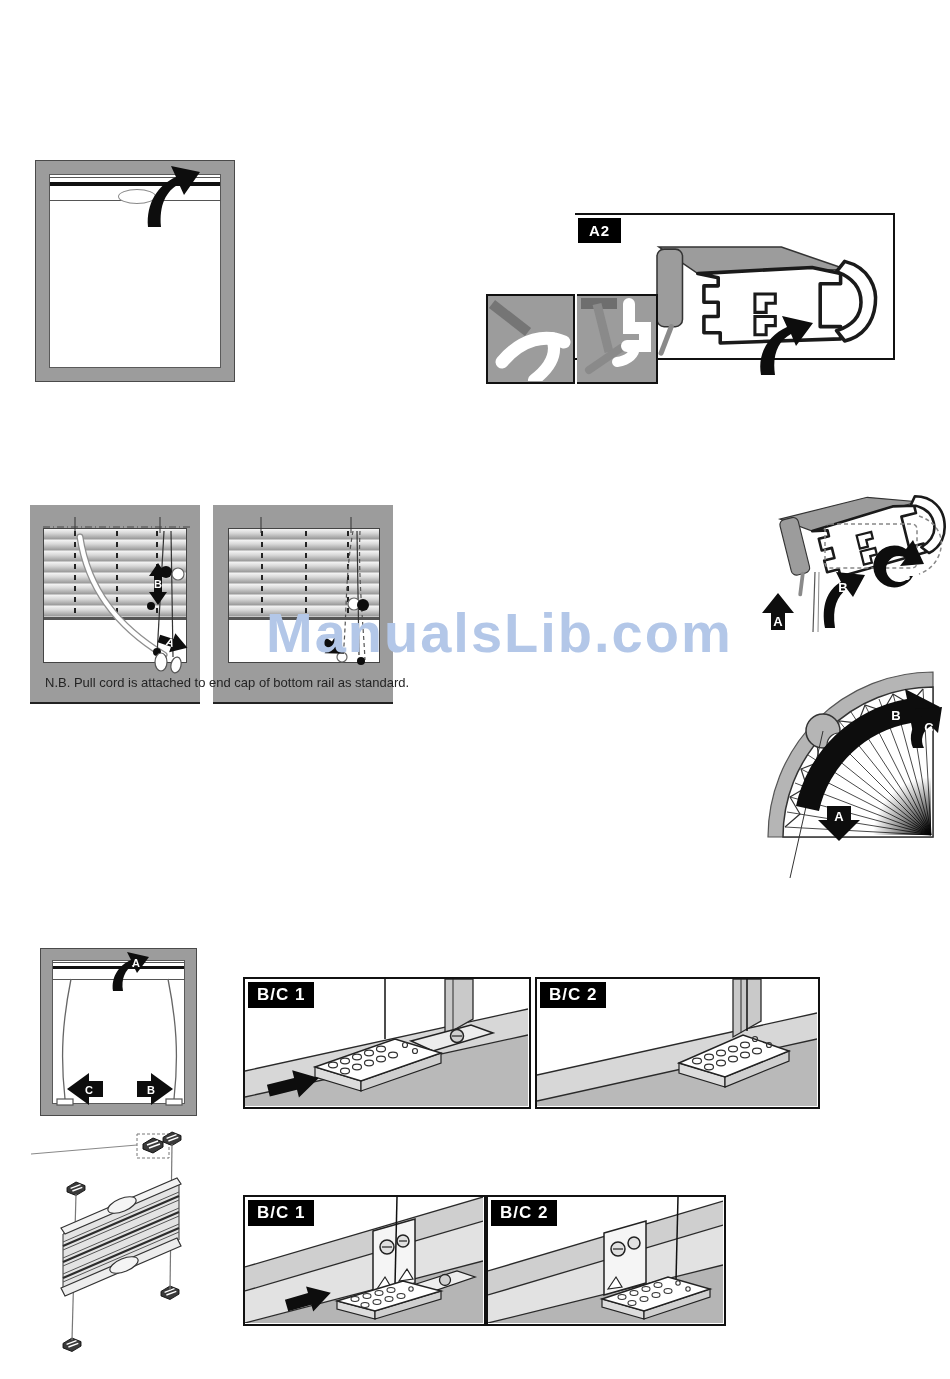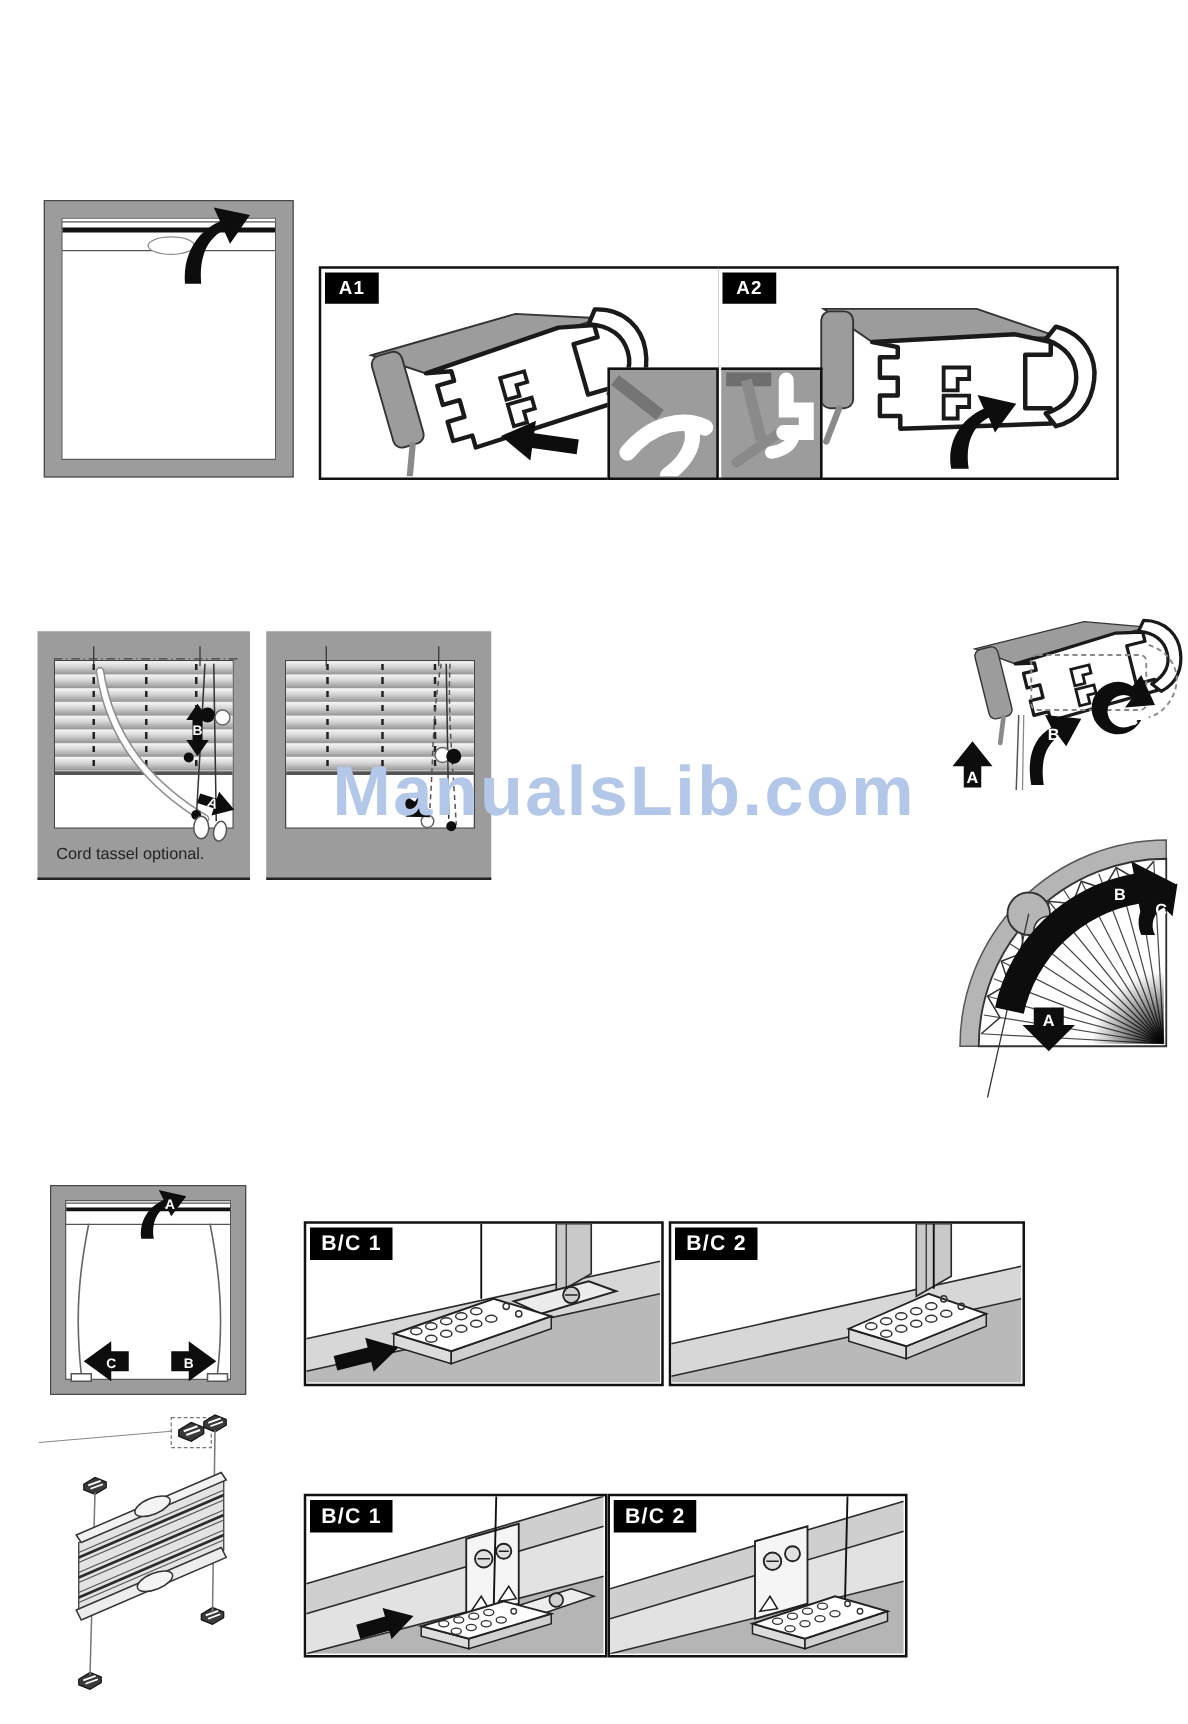--- a/index.html
+++ b/index.html
@@ -70,31 +70,22 @@
     <div class="win-inner"></div>
     <div class="headrail" style="left:13px;right:13px;top:16px;height:22px">
       <div class="bar"></div>
     </div>
     <div class="oval-handle" style="left:82px;top:28px;width:36px;height:13px"></div>
     <svg class="abs" style="left:98px;top:2px;z-index:3" width="72" height="72">
       <path d="M14,64 C12,40 24,22 42,14 L37,3 L66,9 L50,32 L45,21 C32,28 25,42 27,64 Z" fill="#0d0d0d"></path>
     </svg>
   </div>
 
-  <div class="panel" style="left:255px;top:213px;width:322px;height:171px">
-    <div class="panel-label">A1</div>
-    <svg width="317" height="166">
-      <use href="#rail-profile" transform="translate(48,34) rotate(-16,108,55)"></use>
-      <g transform="translate(146,118) rotate(8)">
-        <path d="M26,0 L0,16 L26,32 V22 H62 V10 H26 Z" fill="#0d0d0d"></path>
-      </g>
-    </svg>
-  </div>
-
-  <div class="panel" style="left:575px;top:213px;width:320px;height:171px;border-left:none">
+
+  <div class="panel" style="left:575px;top:213px;width:320px;height:147px;border-left:none">
     <div class="panel-label">A2</div>
     <svg width="315" height="166">
       <use href="#rail-profile" transform="translate(82,28) scale(1.02)"></use>
       <g transform="translate(172,98)">
         <path d="M14,62 C10,40 22,22 40,14 L35,3 L66,10 L49,33 L44,21 C31,28 25,42 28,62 Z" fill="#0d0d0d"></path>
       </g>
     </svg>
   </div>
 
   <div class="inset" style="left:486px;top:294px;width:89px;height:90px">
@@ -163,21 +154,21 @@
       <circle cx="150" cy="100" r="6" fill="#0d0d0d"></circle>
       <circle cx="129" cy="152" r="5" fill="#fff" stroke="#666" stroke-width="1.2"></circle>
       <circle cx="148" cy="156" r="4" fill="#0d0d0d"></circle>
       <g transform="translate(112,125) rotate(32)">
         <path d="M0,6 h12 v-6 l17,10 -17,10 v-6 h-12 z" fill="#0d0d0d"></path>
       </g>
     </svg>
   </div>
 
   <div class="note-text" style="left:45px;top:672px;width:370px">
-    <div>Cord tassel optional.</div>
+    <div>N.B. Pull cord is attached to end cap of bottom rail as standard.</div>
   </div>
 
   <div class="watermark" style="left:266px;top:600px">ManualsLib.com</div>
 
   <svg class="abs" style="left:753px;top:480px" width="197" height="155">
     <use href="#rail-profile" transform="translate(32,16) rotate(-14,80,40) scale(0.75)"></use>
     <g>
       <rect x="72" y="44" width="92" height="44" rx="5" fill="none" stroke="#888" stroke-width="1.5" stroke-dasharray="4,3"></rect>
       <path d="M166,36 C184,42 190,56 188,68 C186,80 178,90 166,94" fill="none" stroke="#888" stroke-width="1.5" stroke-dasharray="4,3"></path>
     </g>

